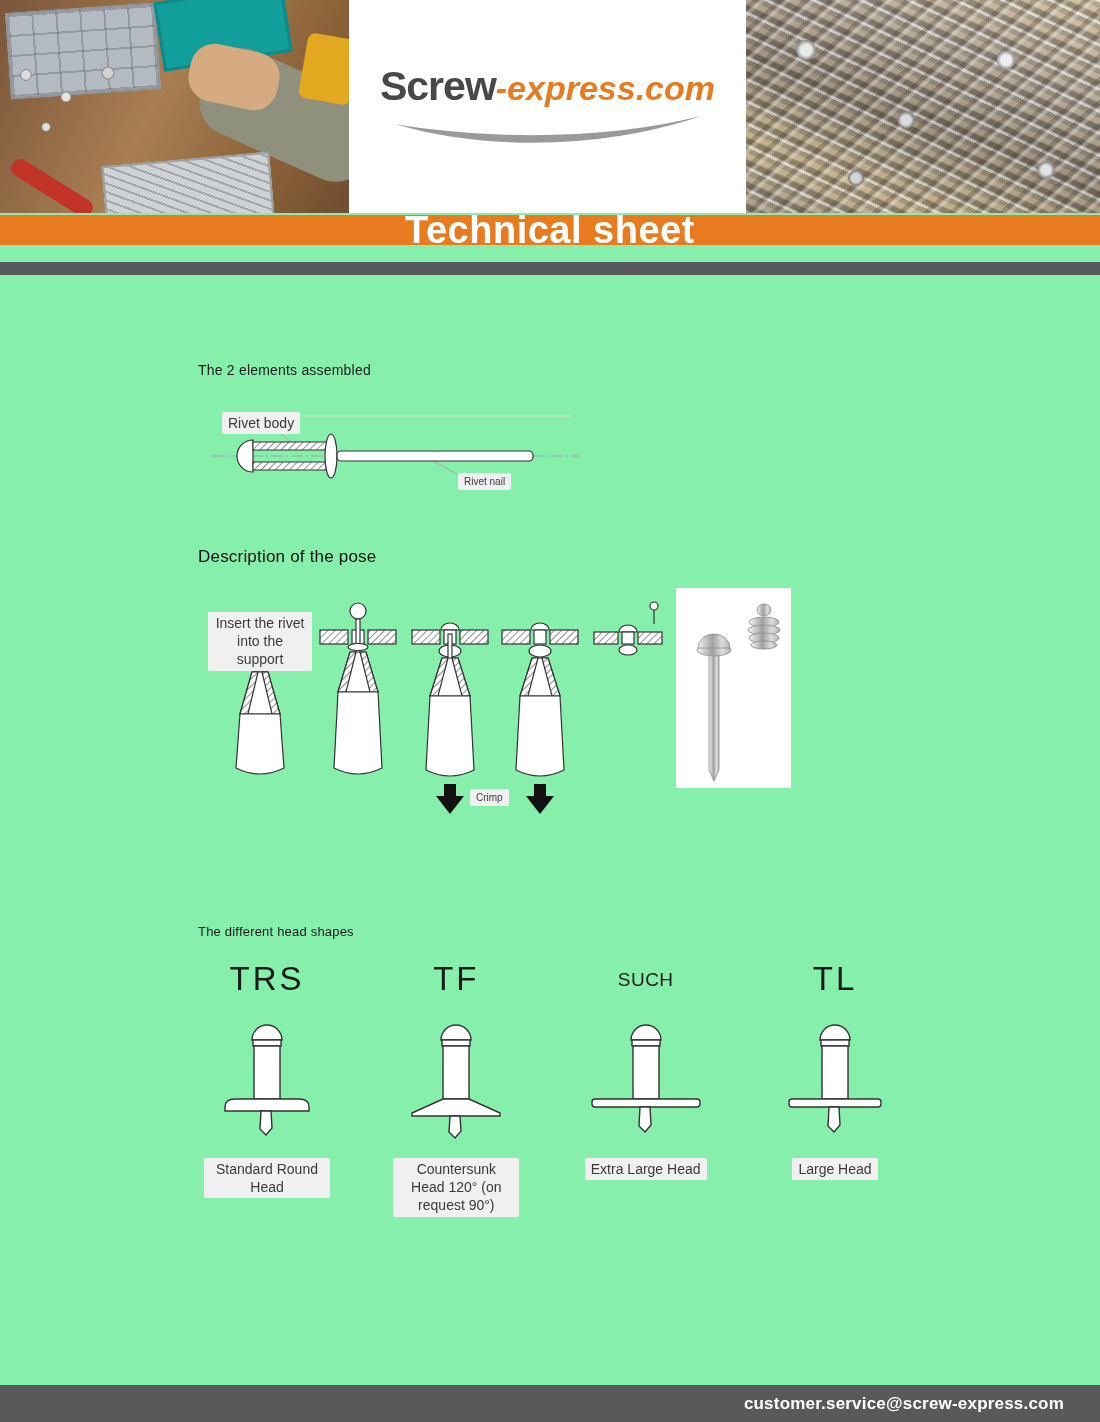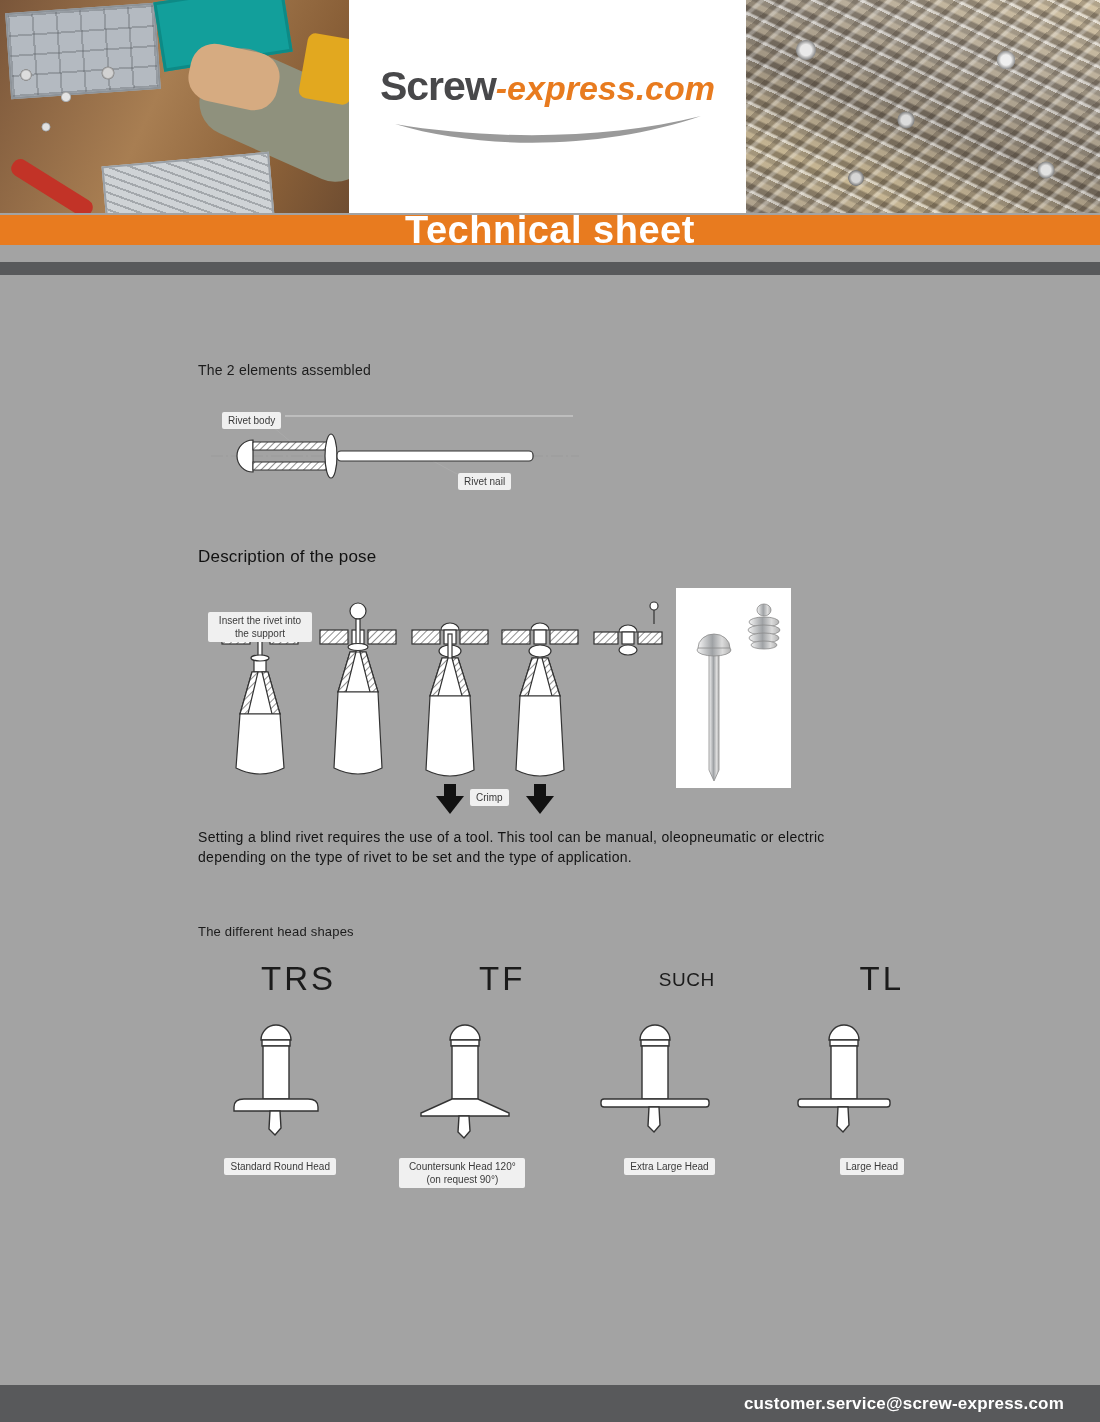--- a/index.html
+++ b/index.html
@@ -1,19 +1,19 @@
 <!DOCTYPE html>
 <html style="--accent: #E87B1F; --bar: #58595B;"><head>
 <meta charset="utf-8">
 <style>
   * { box-sizing: border-box; margin: 0; padding: 0; }
   html,body { background:#fff; }
   .page{
     position:relative; width:1100px; height:1422px; margin:0 auto;
-    background:#a3a3a3; font-family:"Liberation Sans",sans-serif; overflow:hidden;
+    background:#86efac; font-family:"Liberation Sans",sans-serif; overflow:hidden;
   }
   
   .header{ position:absolute; top:0; left:0; width:100%; height:213px; background:#fff; }
   .photo{ position:absolute; top:0; height:213px; overflow:hidden; }
   .photo-left{ left:0; width:349px;
     background:linear-gradient(115deg,#7a563a,#a87e52 45%,#8a6038 78%,#6f4d31); }
   .photo-right{ left:746px; width:354px;
     background:linear-gradient(200deg,#d3c3a2 0%,#a59d91 28%,#7b7266 55%,#bcab85 80%,#8d847a 100%); }
   .pd{ position:absolute; }
   .tray-metal{ left:8px; top:8px; width:150px; height:86px; background:#b4bac1;
@@ -59,35 +59,35 @@
   .logo-express{ color:var(--accent,#e87b1f); font-style:italic; font-size:34px; font-weight:bold; letter-spacing:0; }
   .swoosh{ margin-top:2px; }
   
   .banner{ position:absolute; top:215px; left:0; width:100%; height:30px;
     background:var(--accent,#e87b1f); display:flex; align-items:center; justify-content:center; }
   .banner-title{ color:#ffffff; font-size:38px; font-weight:bold; letter-spacing:.5px; }
   .strip{ position:absolute; top:262px; left:0; width:100%; height:13px; background:var(--bar,#58595b); }
   
   .t-assembled{ position:absolute; left:198px; top:362px; font-size:14px; color:#1c1c1c; letter-spacing:.2px; }
   .assembled-svg{ position:absolute; left:205px; top:398px; }
-  .chip{ display:inline-block; background:#f0f0f0; color:#3a3a3a; font-size:10px;
+  .chip{ display:inline-block; background:#f0f0f0; color:#3a3a3a; font-size:14px;
     padding:2px 6px; line-height:1.3; border-radius:2px; }
   .lbl-rivet-body{ position:absolute; left:222px; top:412px; z-index:2; }
   .lbl-rivet-nail{ position:absolute; left:458px; top:473px; font-size:10px; z-index:2; }
   .t-pose{ position:absolute; left:198px; top:547px; font-size:17px; color:#111; letter-spacing:.2px; }
   .lbl-insert{ position:absolute; left:208px; top:612px; width:104px; text-align:center; z-index:2; }
   .pose-svg{ position:absolute; left:198px; top:590px; }
   .lbl-crimp{ position:absolute; left:470px; top:789px; font-size:10px; z-index:2; }
   .rivets-photo-svg{ position:absolute; left:676px; top:588px; }
   .pose-paragraph{ position:absolute; left:198px; top:827px; width:668px;
     font-size:14px; line-height:1.45; color:#141414; letter-spacing:.3px; }
   .t-heads{ position:absolute; left:198px; top:924px; font-size:13px; color:#1c1c1c; letter-spacing:.2px; }
   .heads-row{ position:absolute; left:198px; top:956px; width:706px;
     display:flex; justify-content:space-between; }
-  .head-cell{ width:138px; display:flex; flex-direction:column; align-items:flex-end; }
+  .head-cell{ width:138px; display:flex; flex-direction:column; align-items:center; }
   .head-code{ height:42px; display:flex; align-items:flex-end; font-size:33px;
     letter-spacing:3px; color:#1b1b1b; }
   .head-cell.code-small .head-code{ font-size:19px; letter-spacing:.5px; padding-bottom:7px; }
   .head-cell svg{ margin-top:10px; }
   .shape-label{ margin-top:0; max-width:126px; text-align:center; }
   
   .footer{ position:absolute; bottom:0; left:0; width:100%; height:37px;
     background:var(--bar,#58595b); display:flex; align-items:center;
     justify-content:flex-end; padding-right:36px; }
   .footer-email{ color:#fff; font-weight:bold; font-size:17px; text-decoration:none; letter-spacing:.2px; }
@@ -228,21 +228,20 @@
     <path d="M33,64 L33,182 L38,193 L43,182 L43,64 Z" fill="url(#silver)" stroke="#8a8a8a" stroke-width="0.8"></path>
     <ellipse cx="38" cy="62" rx="17" ry="6" fill="url(#silver)" stroke="#8a8a8a" stroke-width="0.8"></ellipse>
     <path d="M22,60 A16,14 0 0 1 54,60 Z" fill="url(#silver)" stroke="#8a8a8a" stroke-width="0.8"></path>
     <ellipse cx="88" cy="22" rx="7" ry="6" fill="url(#silver)" stroke="#8a8a8a" stroke-width="0.8"></ellipse>
     <ellipse cx="88" cy="34" rx="15" ry="5" fill="url(#silver)" stroke="#8a8a8a" stroke-width="0.8"></ellipse>
     <ellipse cx="88" cy="42" rx="16" ry="5" fill="url(#silver)" stroke="#8a8a8a" stroke-width="0.8"></ellipse>
     <ellipse cx="88" cy="50" rx="15" ry="5" fill="url(#silver)" stroke="#8a8a8a" stroke-width="0.8"></ellipse>
     <ellipse cx="88" cy="57" rx="13" ry="4" fill="url(#silver)" stroke="#8a8a8a" stroke-width="0.8"></ellipse>
   </svg>
 
-  <p class="pose-paragraph">Setting a blind rivet requires the use of a tool. This tool can be manual, oleopneumatic or electric depending on the type of rivet to be set and the type of application.</p>
 
   <div class="t-heads">The different head shapes</div>
 
   <div class="heads-row">
 
     <div class="head-cell">
       <div class="head-code">TRS</div>
       <svg width="120" height="150" viewBox="0 0 120 150" fill="#fff" stroke="#333" stroke-width="1.4">
         <path d="M45,32 A15,15 0 0 1 75,32 Z"></path>
         <rect x="46" y="32" width="28" height="6"></rect>

